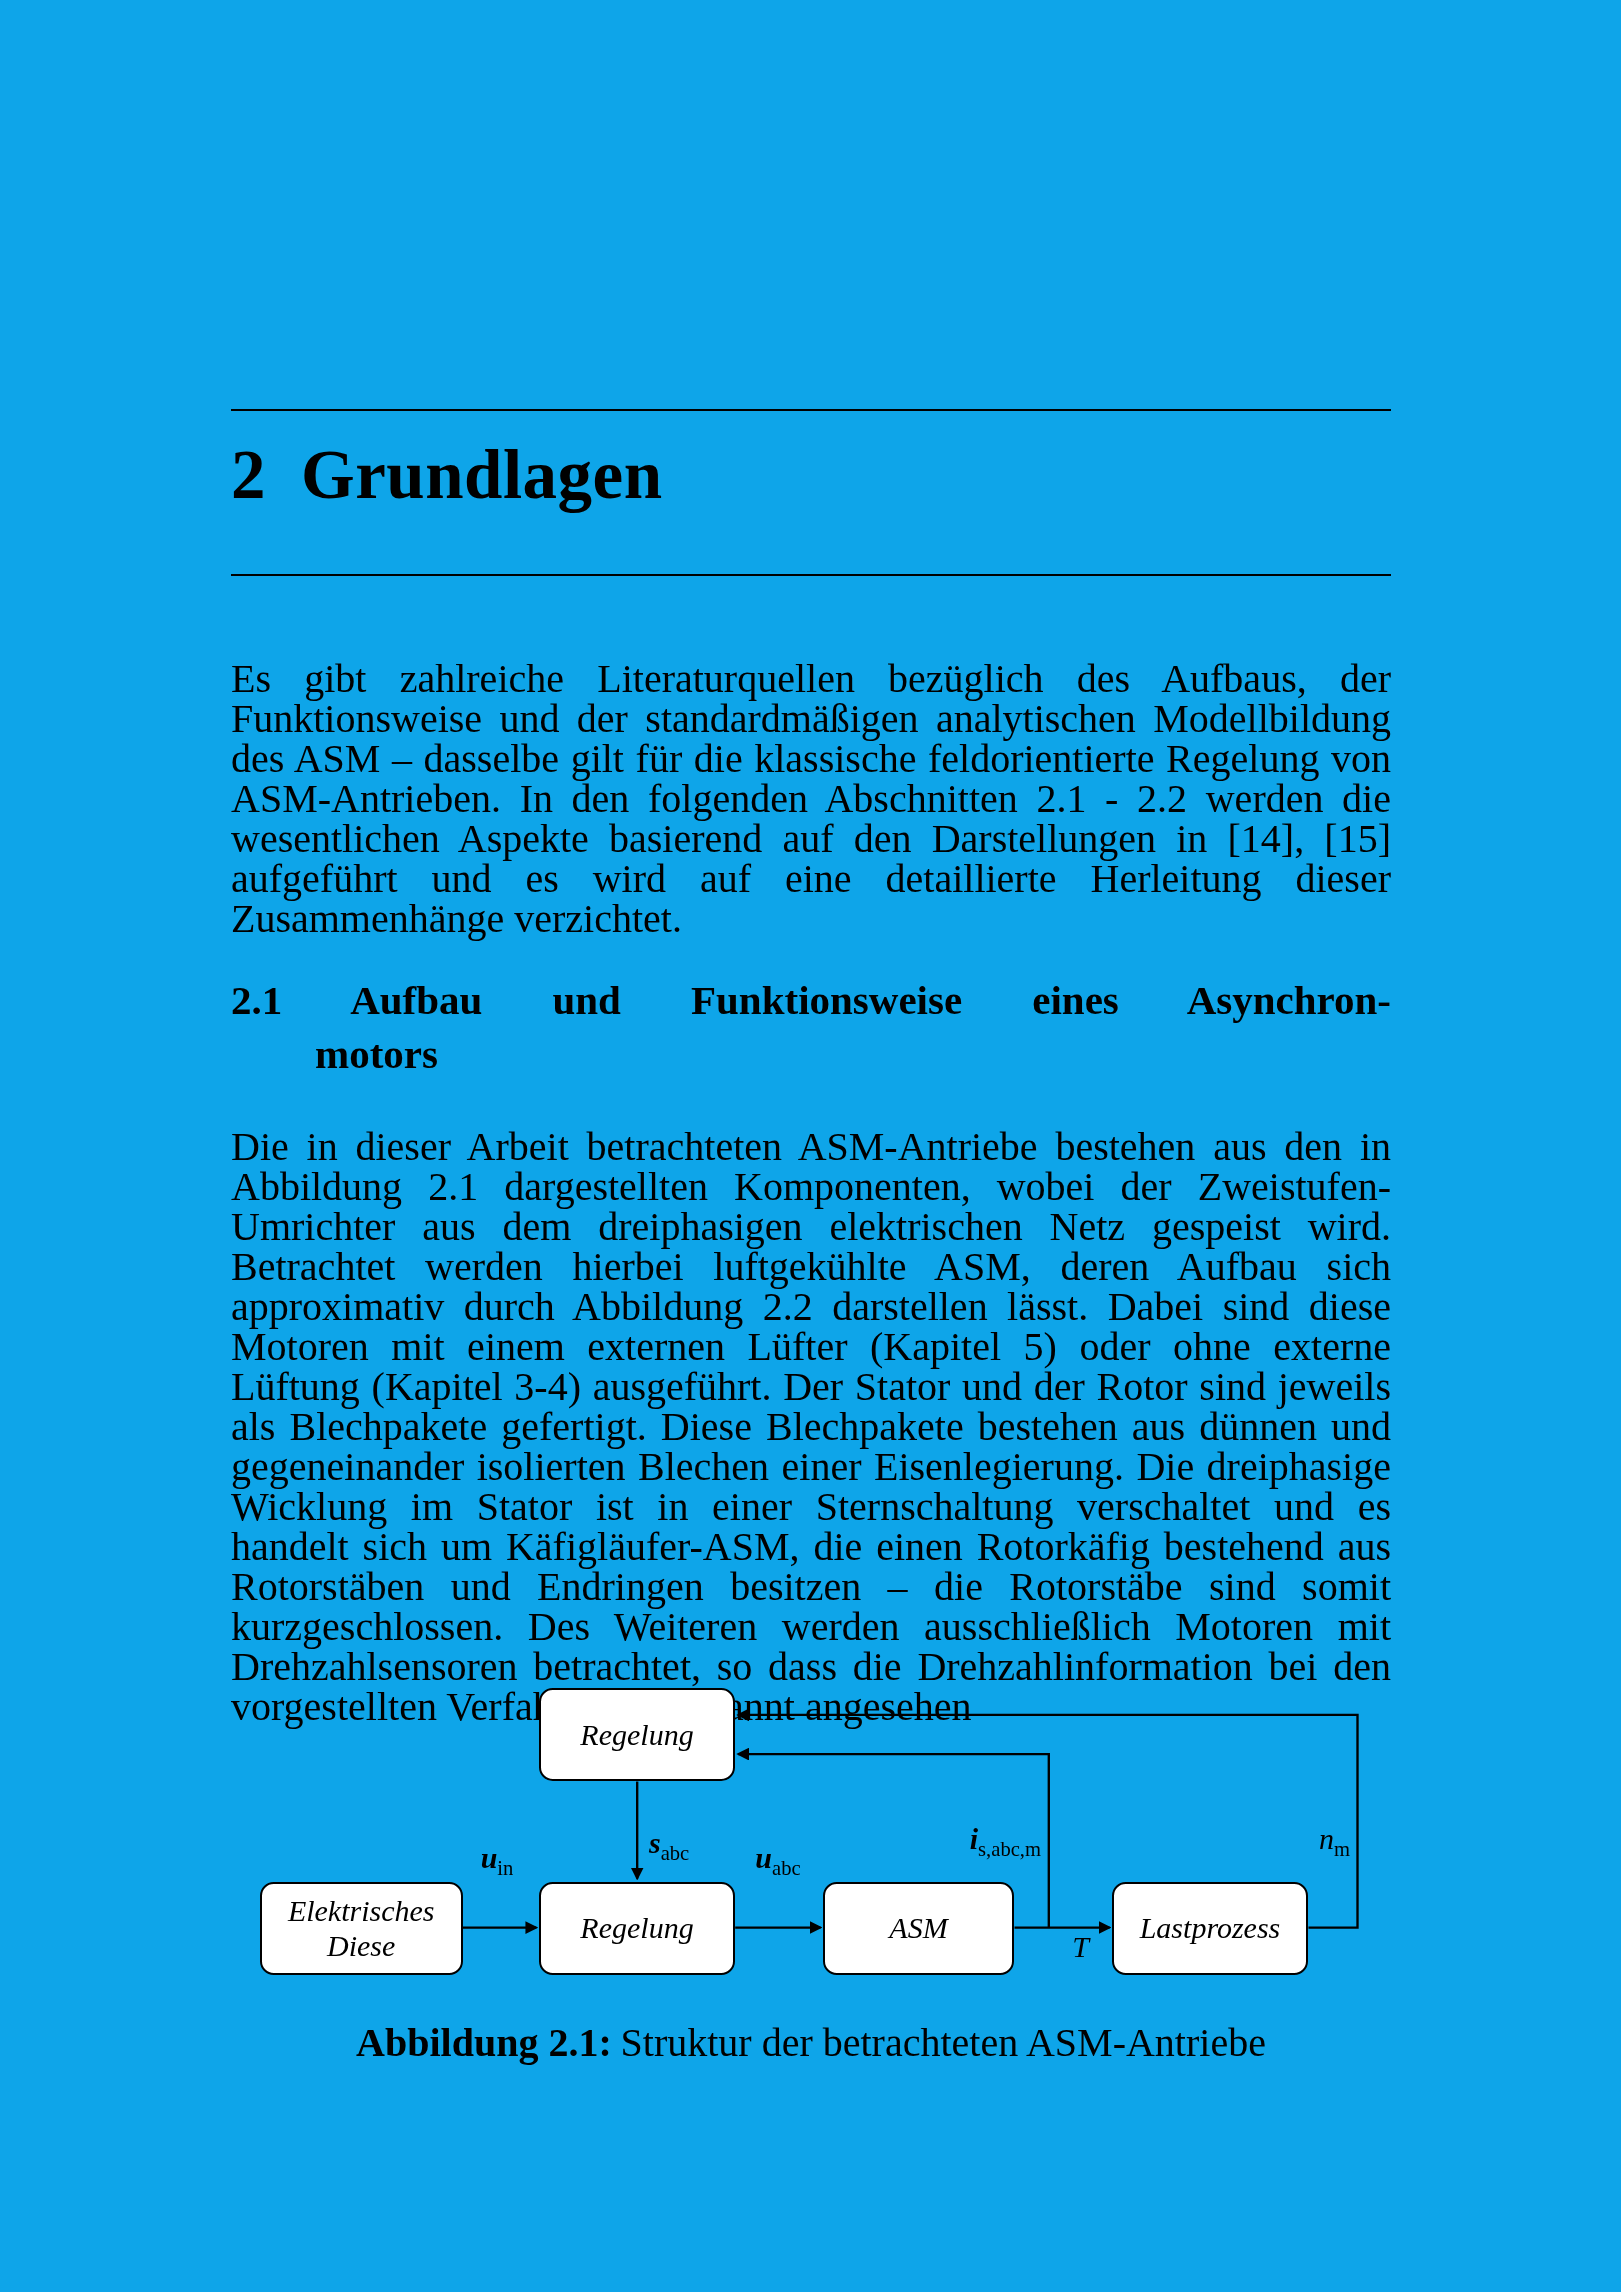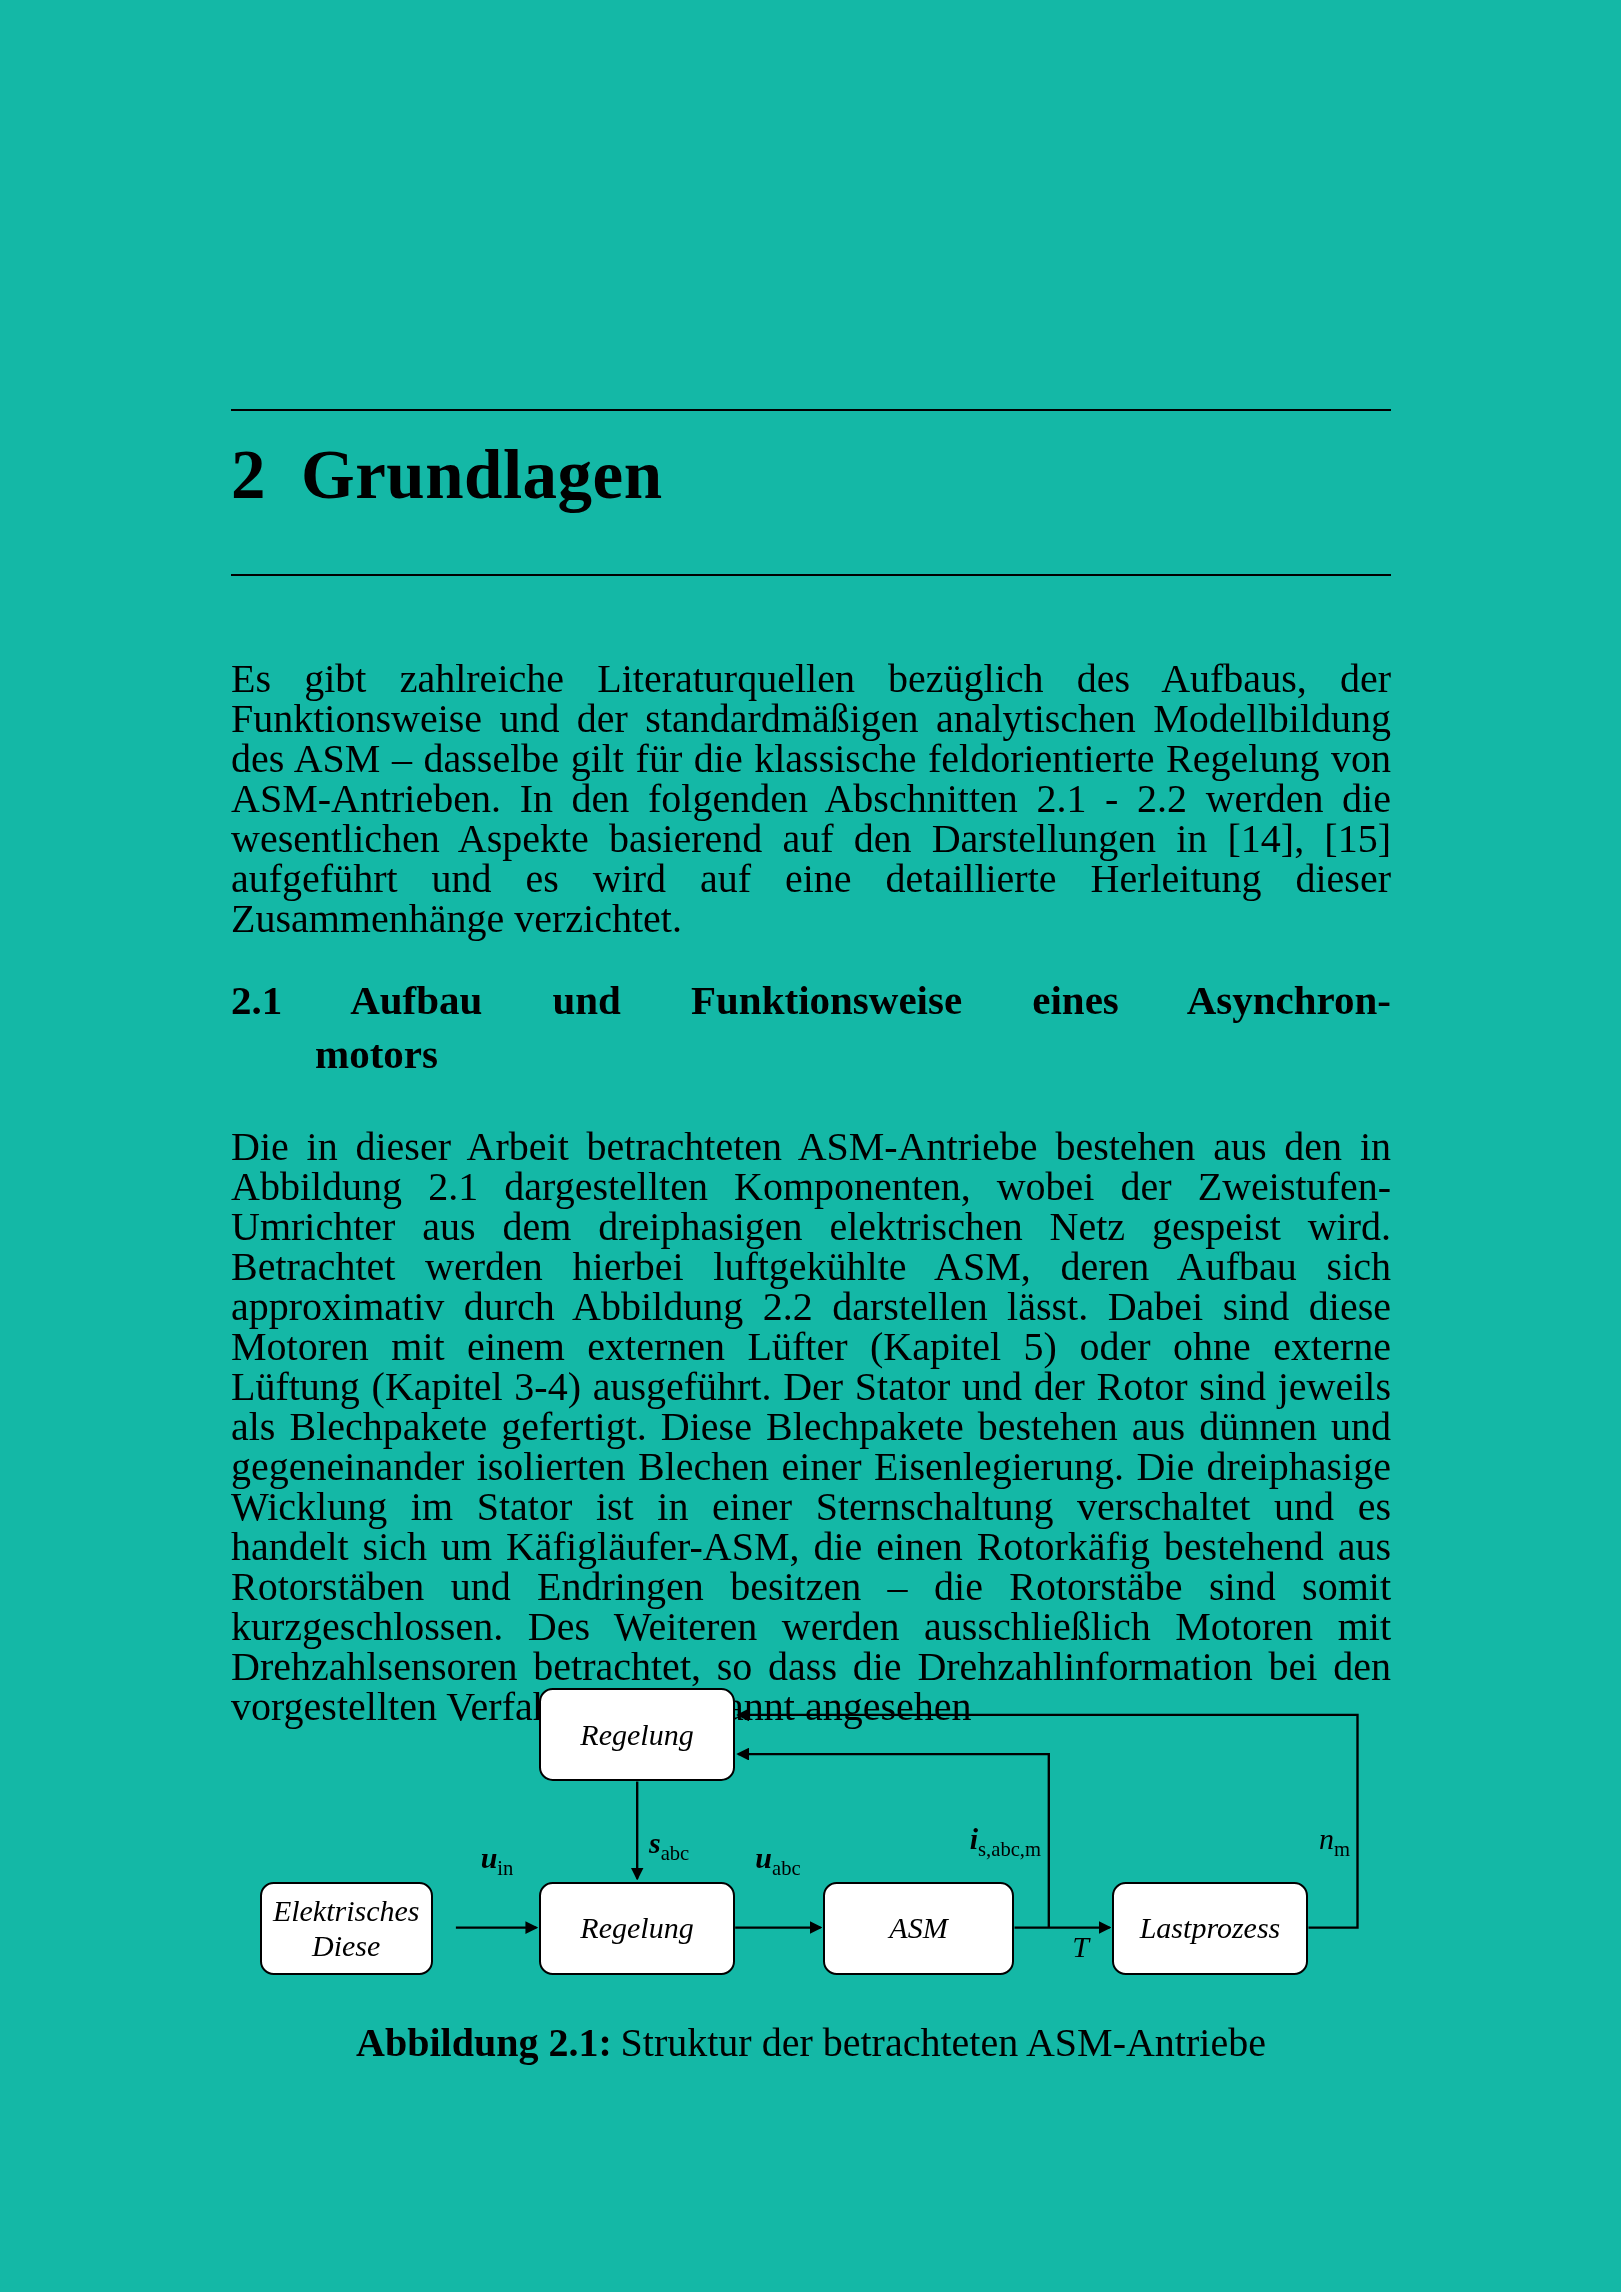--- a/index.html
+++ b/index.html
@@ -1,21 +1,21 @@
 <!DOCTYPE html>
 <html lang="de"><head>
 <meta charset="utf-8">
 <style>
   * { margin: 0; padding: 0; box-sizing: border-box; }
   html, body { background: #ffffff; }
   .page {
     position: relative;
     width: 1621px;
     height: 2293px;
-    background: #14b8a6;
+    background: #0ea5e9;
     font-family: "Liberation Serif", "DejaVu Serif", serif;
     color: #000;
     overflow: hidden;
   }
   .rule {
     position: absolute;
     left: 231px;
     width: 1160px;
     height: 2px;
     background: #000;
@@ -76,21 +76,21 @@
     background: #fff;
     display: flex;
     align-items: center;
     justify-content: center;
     text-align: center;
     font-size: 30px;
     line-height: 1.15;
     font-style: italic;
   }
   .box-regelung    { left: 294px; top: 27.4px;  width: 196px; height: 93px; }
-  .box-netz        { left: 14.7px;  top: 221px; width: 173px; height: 93px; }
+  .box-netz        { left: 14.7px;  top: 221px; width: 203px; height: 93px; }
   .box-umrichter   { left: 294px; top: 221px; width: 196px; height: 93px; }
   .box-asm         { left: 578px; top: 221px; width: 191px; height: 93px; }
   .box-lastprozess { left: 867px; top: 221px; width: 196px; height: 93px; }
   .sig {
     position: absolute;
     font-size: 30px;
     white-space: nowrap;
   }
   .sig sub { font-size: 20.6px; font-style: normal; font-weight: normal; }
   .vec { font-style: italic; font-weight: bold; }

